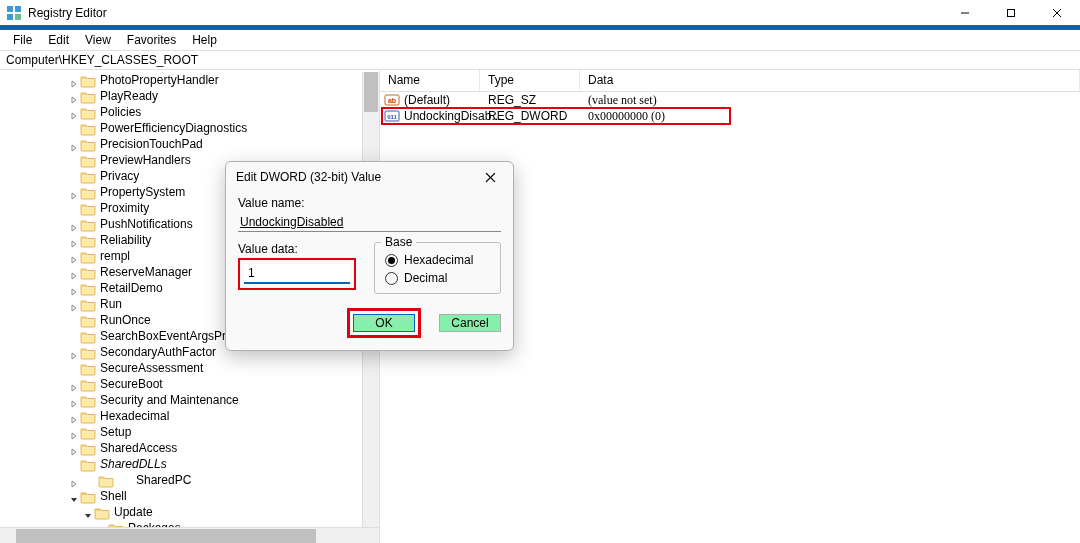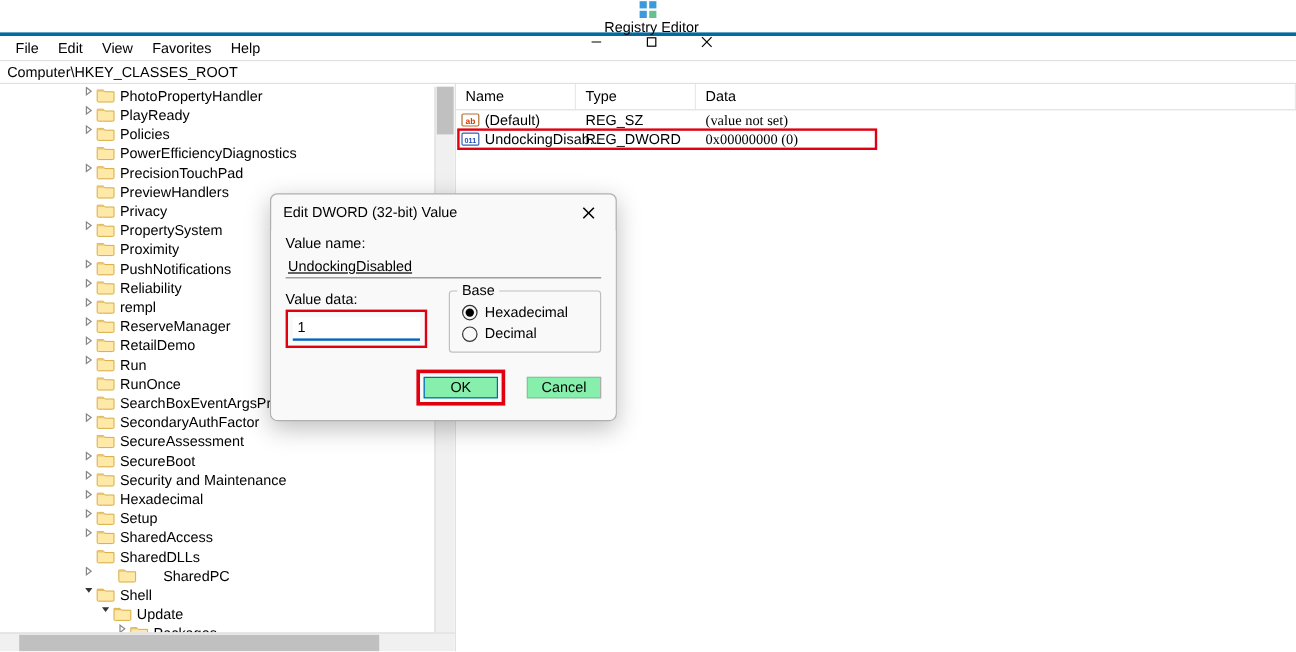--- a/index.html
+++ b/index.html
@@ -1,19 +1,19 @@
 <!DOCTYPE html>
 <html><head>
 <meta charset="utf-8">
 <style>
   * { box-sizing: border-box; margin: 0; padding: 0; font-family: "Segoe UI", Tahoma, sans-serif; }
   body { width: 1080px; height: 543px; background: #fff; overflow: hidden; font-size: 12px; color: #000; }
 
   
-  .title-bar { height: 30px; display: flex; align-items: center; border-bottom: 3px solid #0369a1; padding-left: 6px; flex-direction: column; }
+  .title-bar { height: 30px; display: flex; align-items: center; border-bottom: 5px solid #0369a1; padding-left: 6px; }
   .title-bar .app-icon { width: 16px; height: 16px; margin-right: 6px; }
   .title-bar .title-text { flex: 1; font-size: 12px; }
   .win-controls { display: flex; height: 100%; }
   .win-ctrl { width: 46px; display: flex; align-items: center; justify-content: center; color: #555; }
 
   
   .menu-bar { height: 20px; display: flex; align-items: center; padding-left: 6px; gap: 2px; font-size: 12px; }
   .menu-item { padding: 1px 7px; }
 
   
@@ -23,21 +23,21 @@
   .main { display: flex; height: calc(543px - 30px - 20px - 20px); position: relative; }
 
   
   .tree-panel { width: 380px; border-right: 1px solid #e0e0e0; overflow: hidden; background: #fff; display:flex; flex-direction:column; padding-top:2px; }
   .tree-scroll { flex:1; overflow-y: hidden; position:relative; padding-left: 10px; }
   .tree-scroll::after { content:""; position:absolute; right:0; top:0; bottom:0; width:16px; background:#f0f0f0; border-left:1px solid #ddd; }
   .scroll-thumb { position:absolute; right:1px; top:0; width:14px; height:40px; background:#c0c0c0; z-index:2; }
   .hscroll { height:16px; background:#f0f0f0; border-top:1px solid #ddd; position:relative; }
   .hscroll-thumb { position:absolute; left:16px; top:1px; height:14px; width:300px; background:#c0c0c0; }
 
-  .tree-node { display: flex; align-items: flex-start; height: 16px; font-size: 12px; white-space: nowrap; line-height:16px; }
+  .tree-node { display: flex; align-items: flex-end; height: 16px; font-size: 12px; white-space: nowrap; line-height:16px; }
   .caret { width: 12px; display: inline-flex; justify-content: center; color: #888; font-size: 10px; }
   .caret.open { color:#000; }
   .folder-icon { width: 16px; height: 14px; margin-right: 4px; display:inline-flex; align-items:center; }
   .folder-icon.open svg .tab { fill:#e8b864; }
   .node-label { font-size: 12px; }
 
   
   .list-panel { flex: 1; background: #fff; position:relative; }
   .list-header { display: flex; height: 22px; border-bottom: 1px solid #e0e0e0; }
   .col { border-right: 1px solid #e8e8e8; padding: 3px 8px; font-size: 12px; }
@@ -428,21 +428,21 @@
             </svg>
           </span>
           <span class="folder-icon ">
             <svg width="16" height="14" viewBox="0 0 16 14">
   <path d="M1 3 h5 l1.5 1.5 H15 V12 a1 1 0 0 1 -1 1 H2 a1 1 0 0 1 -1 -1 Z" fill="#ffe9a8" stroke="#d6a93a" stroke-width="0.8"></path>
   <path class="tab" d="M1 3 h5 l1.5 1.5 H1 Z" fill="#e8c572"></path>
 </svg>
           </span>
           <span class="node-label">SharedAccess</span>
         </div>
-        <div class="tree-node" style="padding-left: 58px;">
+        <div class="tree-node" style="padding-left: 58px; font-style: italic;">
           <span class="caret "></span>
           <span class="folder-icon ">
             <svg width="16" height="14" viewBox="0 0 16 14">
   <path d="M1 3 h5 l1.5 1.5 H15 V12 a1 1 0 0 1 -1 1 H2 a1 1 0 0 1 -1 -1 Z" fill="#ffe9a8" stroke="#d6a93a" stroke-width="0.8"></path>
   <path class="tab" d="M1 3 h5 l1.5 1.5 H1 Z" fill="#e8c572"></path>
 </svg>
           </span>
           <span class="node-label">SharedDLLs</span>
         </div>
         <div class="tree-node" style="padding-left: 58px; gap: 18px;">

